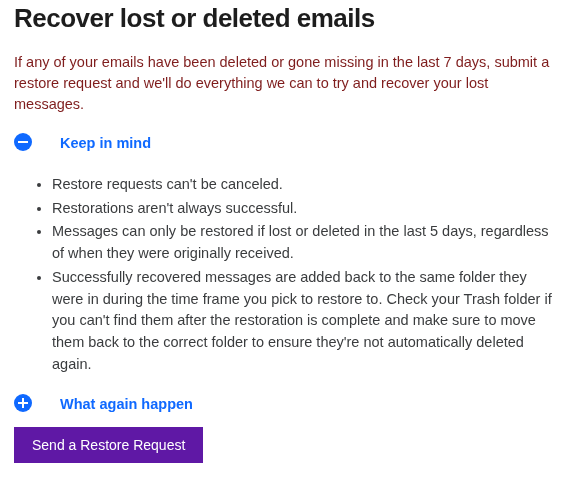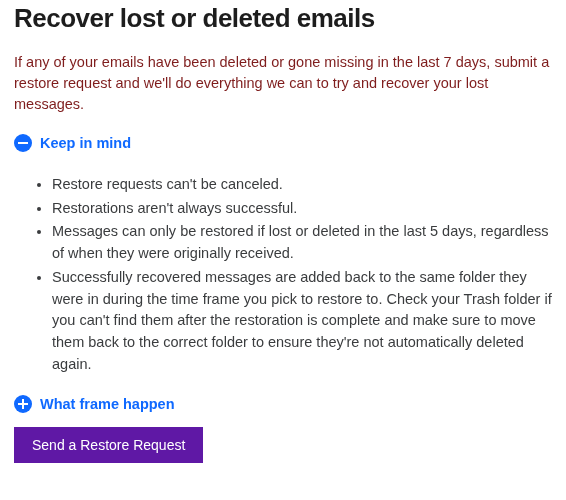--- a/index.html
+++ b/index.html
@@ -19,22 +19,22 @@
       color: #1d1d1d;
       margin-bottom: 14px;
       margin-top: 0px;
     }
     .intro {
       color: #7f1d1d;
       margin-bottom: 18px;
     }
     .accordion-header {
       display: flex;
-      align-items: center;
-      gap: 8px;
+      align-items: flex-start;
+      gap: 28px;
       cursor: pointer;
       user-select: none;
       margin-bottom: 10px;
     }
     .accordion-header:last-of-type { margin-bottom: 12px; }
     .accordion-icon {
       width: 18px;
       height: 18px;
       flex-shrink: 0;
       display: block;
@@ -96,19 +96,19 @@
 </div>
 
 <div class="accordion-header">
   <span class="accordion-icon">
     <svg viewBox="0 0 18 18" width="18" height="18">
       <circle cx="9" cy="9" r="9" fill="#0f69ff"></circle>
       <rect x="4" y="8" width="10" height="2" fill="#ffffff"></rect>
       <rect x="8" y="4" width="2" height="10" fill="#ffffff"></rect>
     </svg>
   </span>
-  <span class="accordion-title">What frame happen</span>
+  <span class="accordion-title">What again happen</span>
 </div>
 
 <button class="btn">Send a Restore Request</button>
 
 
 
 
 </body></html>

